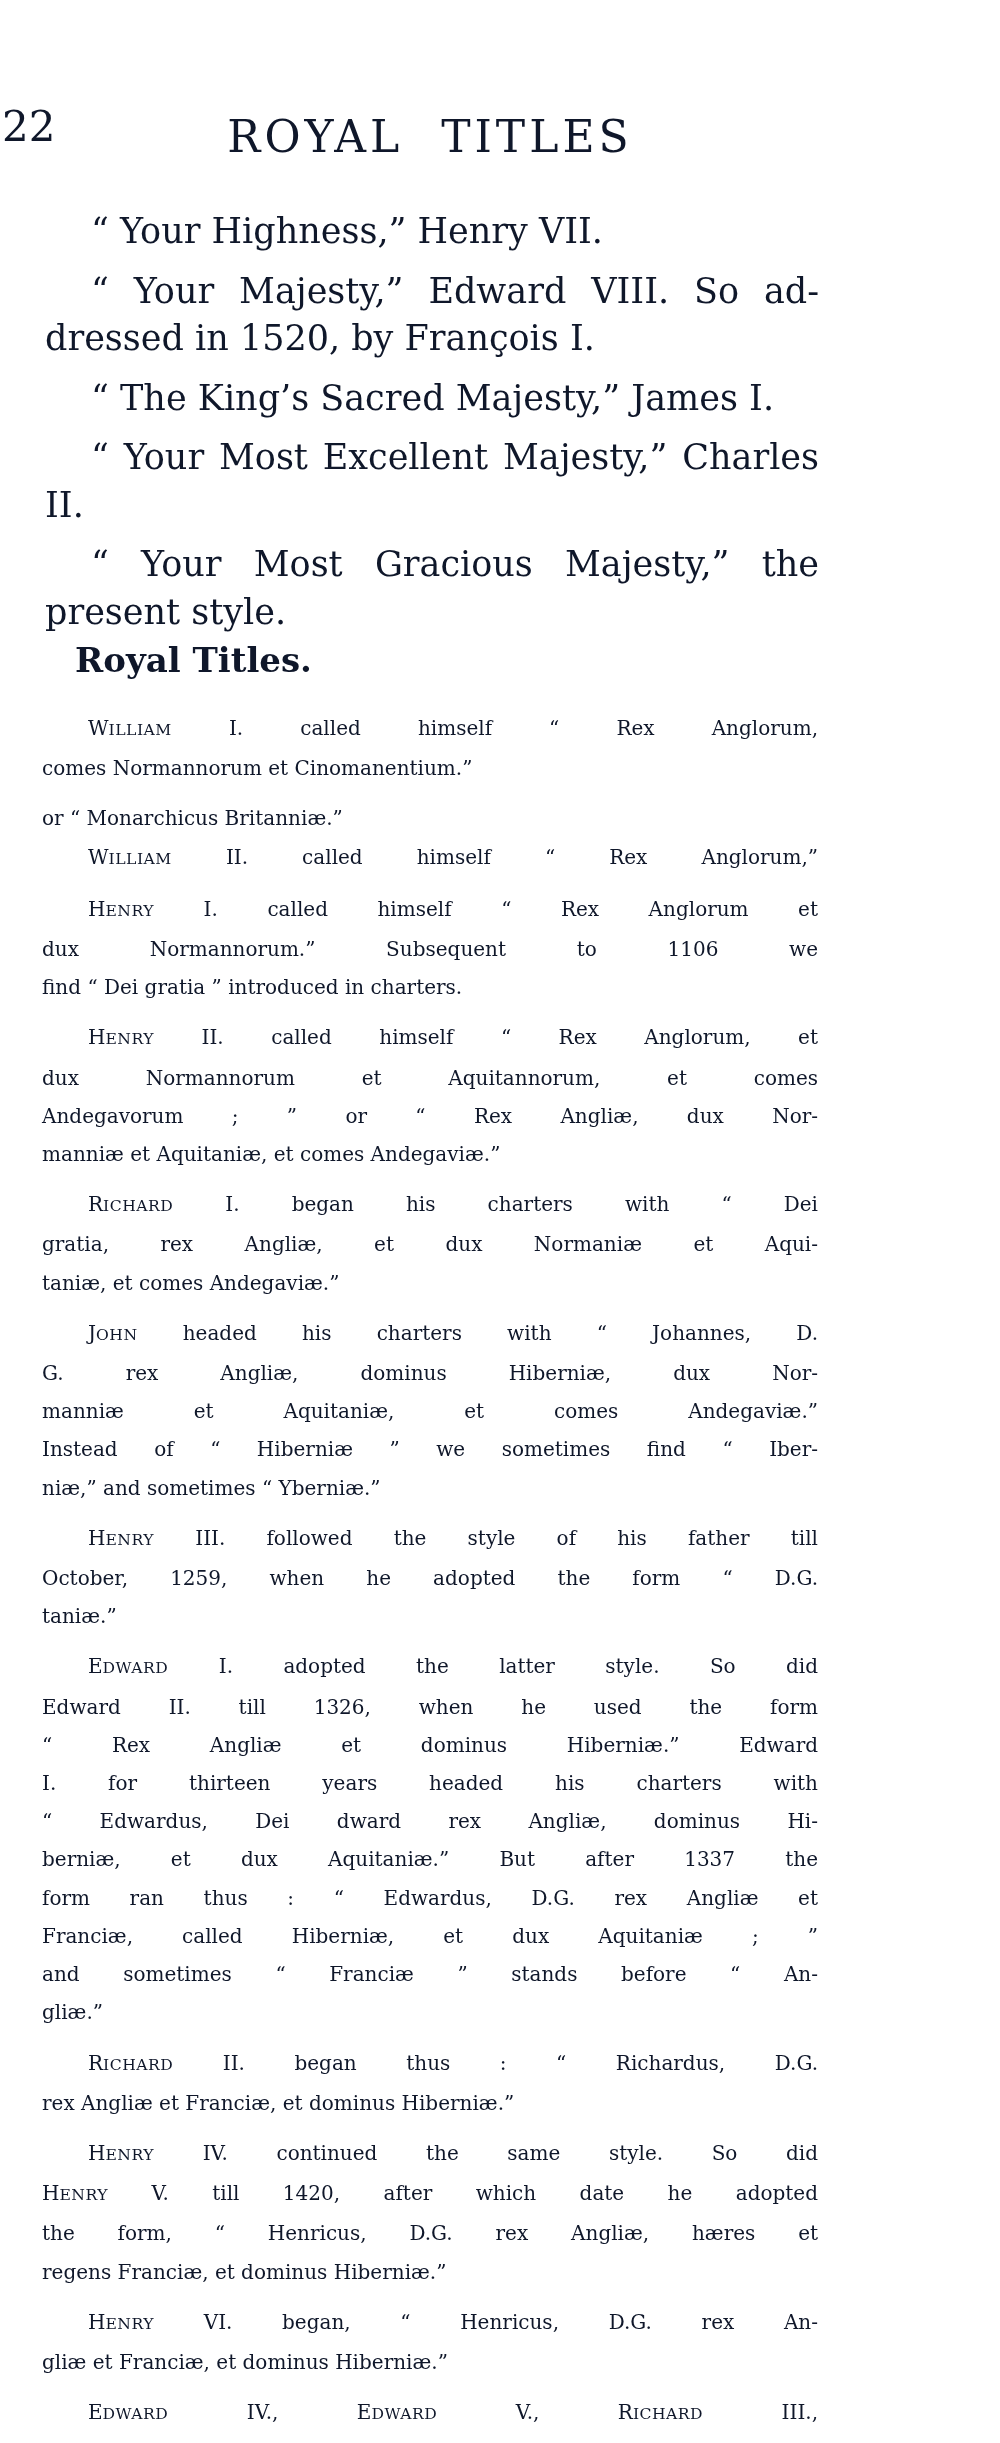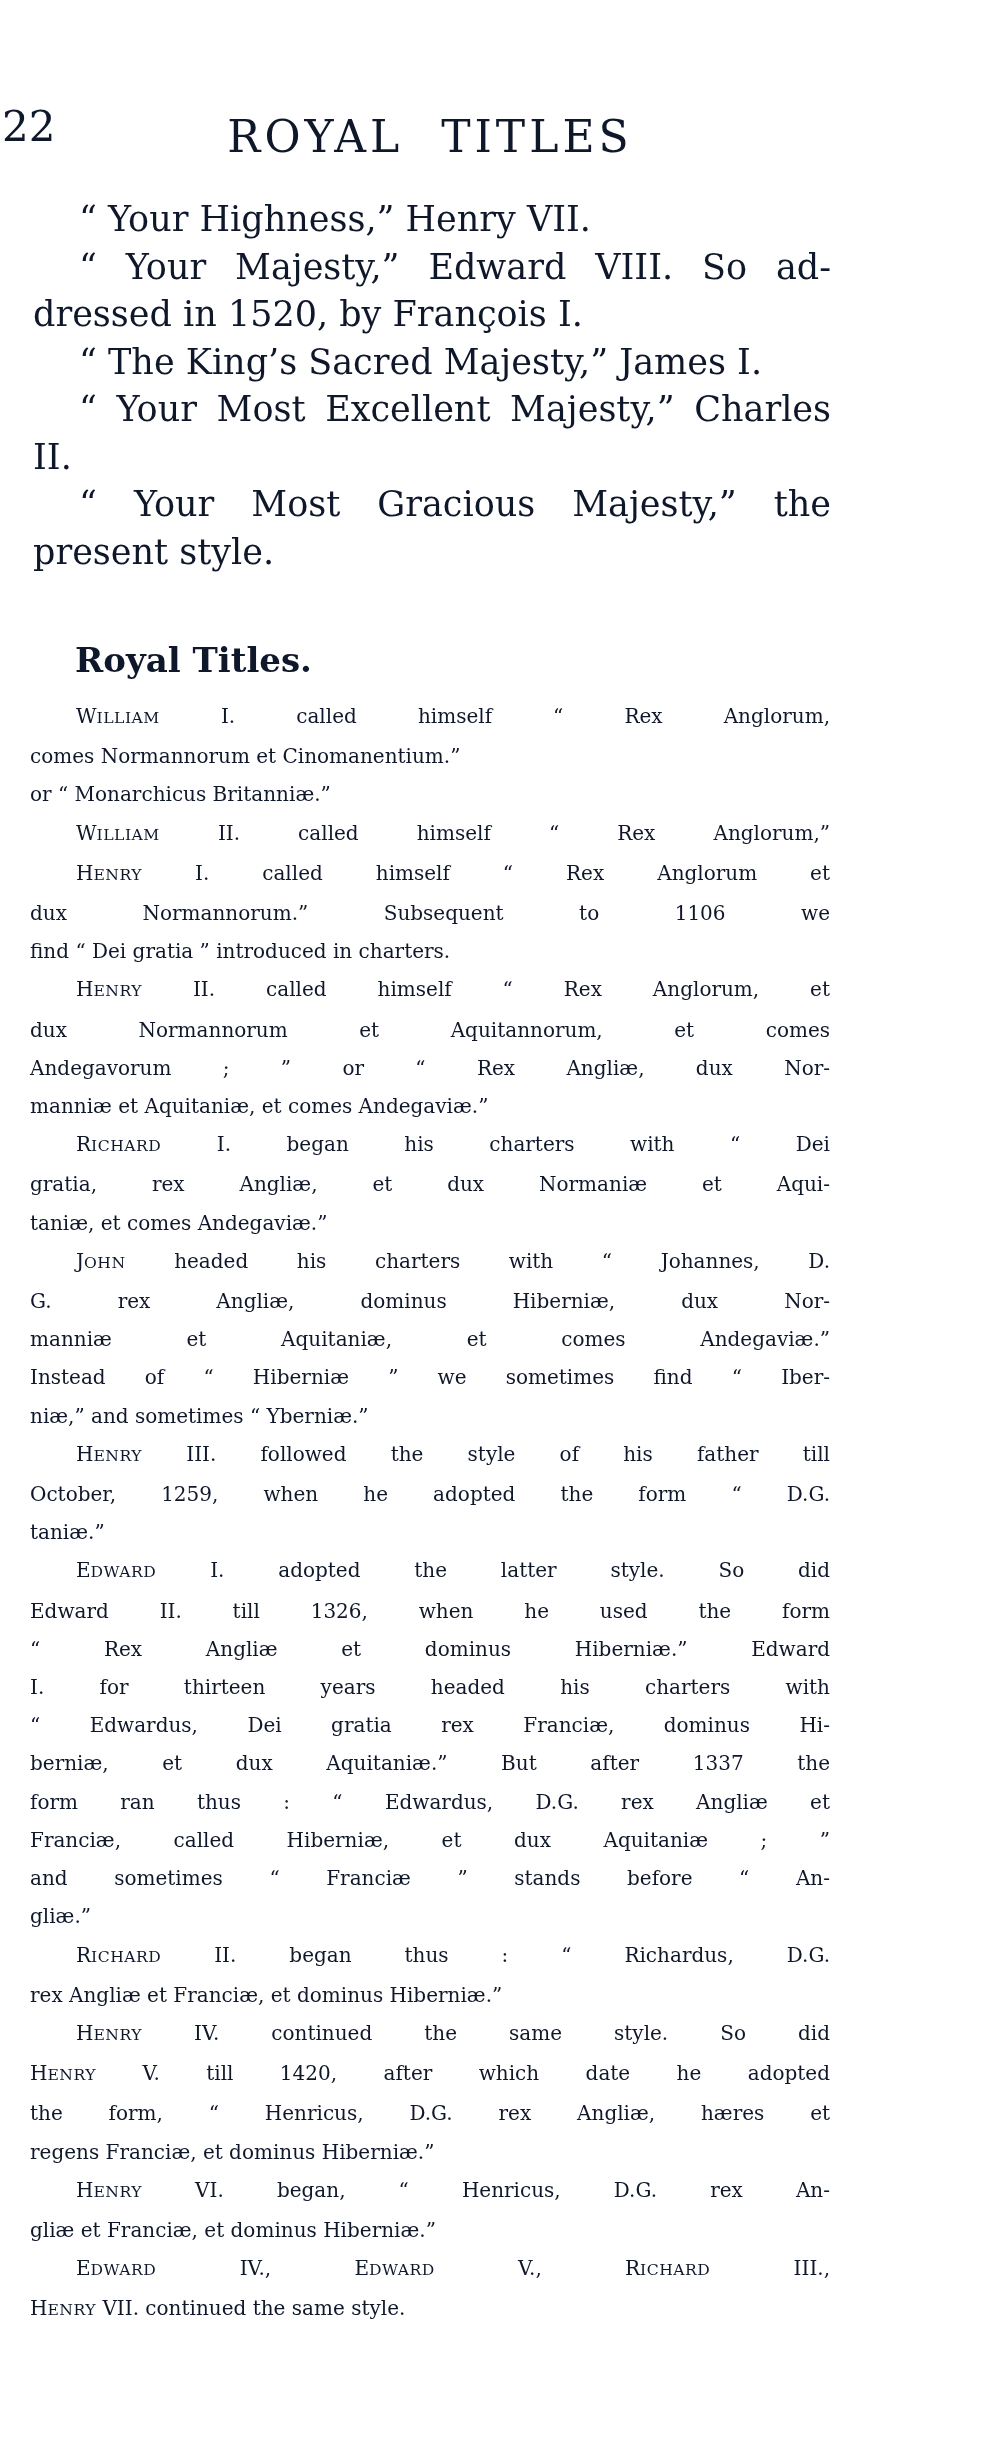--- a/index.html
+++ b/index.html
@@ -49,21 +49,21 @@
     font-weight: bold;
   }
   .body-sec {
     position: absolute;
     left: 30px;
     top: 697px;
     width: 800px;
     font-size: 20px;
     line-height: 38.2px;
   }
-  .para { margin: 0; }
+  .para { margin: 12px; }
   .line { text-align: left; }
   .line.j { text-align: justify; text-align-last: justify; }
   .line.indent { padding-left: 46px; }
   .sc { text-transform: uppercase; font-size: 0.78em; letter-spacing: 0.5px; }
 </style>
 </head>
 <body>
 
 <div class="page">
   <div>
@@ -129,21 +129,21 @@
       <div class="para">
         <div class="line j indent">H<span class="sc">enry</span> III. followed the style of his father till</div>
         <div class="line j">October, 1259, when he adopted the form “ D.G.</div>
         <div class="line">taniæ.”</div>
       </div>
       <div class="para">
         <div class="line j indent">E<span class="sc">dward</span> I. adopted the latter style.  So did</div>
         <div class="line j">Edward II. till 1326, when he used the form</div>
         <div class="line j">“ Rex Angliæ et dominus Hiberniæ.”  Edward</div>
         <div class="line j">I. for thirteen years headed his charters with</div>
-        <div class="line j">“ Edwardus, Dei gratia rex Franciæ, dominus Hi-</div>
+        <div class="line j">“ Edwardus, Dei dward rex Angliæ, dominus Hi-</div>
         <div class="line j">berniæ, et dux Aquitaniæ.”  But after 1337 the</div>
         <div class="line j">form ran thus :  “ Edwardus, D.G. rex Angliæ et</div>
         <div class="line j">Franciæ, called Hiberniæ, et dux Aquitaniæ ; ”</div>
         <div class="line j">and sometimes “ Franciæ ” stands before “ An-</div>
         <div class="line">gliæ.”</div>
       </div>
       <div class="para">
         <div class="line j indent">R<span class="sc">ichard</span> II. began thus :  “ Richardus, D.G.</div>
         <div class="line">rex Angliæ et Franciæ, et dominus Hiberniæ.”</div>
       </div>

